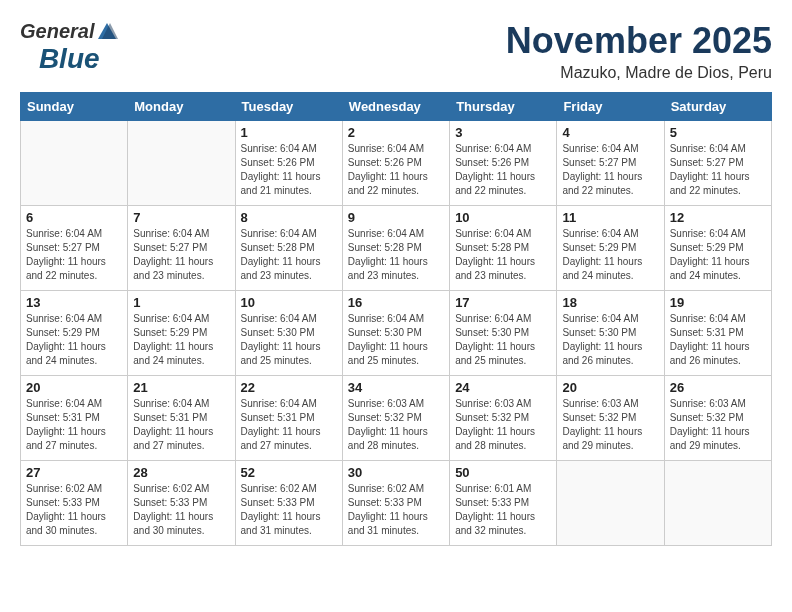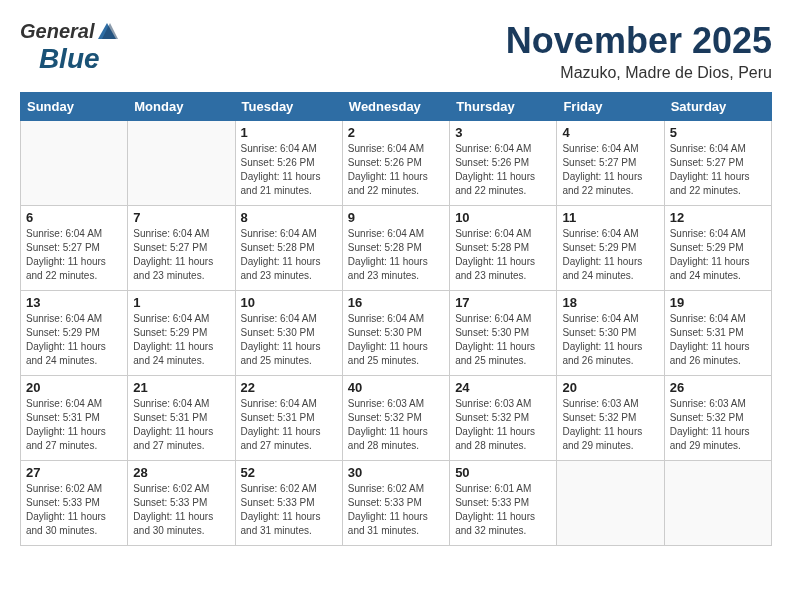--- a/index.html
+++ b/index.html
@@ -262,21 +262,21 @@
 Sunset: 5:31 PM
 Daylight: 11 hours and 27 minutes.</div>
         </td>
         <td>
           <span class="day-num">22</span>
           <div class="day-info" style="white-space: pre-line;">Sunrise: 6:04 AM
 Sunset: 5:31 PM
 Daylight: 11 hours and 27 minutes.</div>
         </td>
         <td>
-          <span class="day-num">40</span>
+          <span class="day-num">34</span>
           <div class="day-info" style="white-space: pre-line;">Sunrise: 6:03 AM
 Sunset: 5:32 PM
 Daylight: 11 hours and 28 minutes.</div>
         </td>
         <td>
           <span class="day-num">24</span>
           <div class="day-info" style="white-space: pre-line;">Sunrise: 6:03 AM
 Sunset: 5:32 PM
 Daylight: 11 hours and 28 minutes.</div>
         </td>

